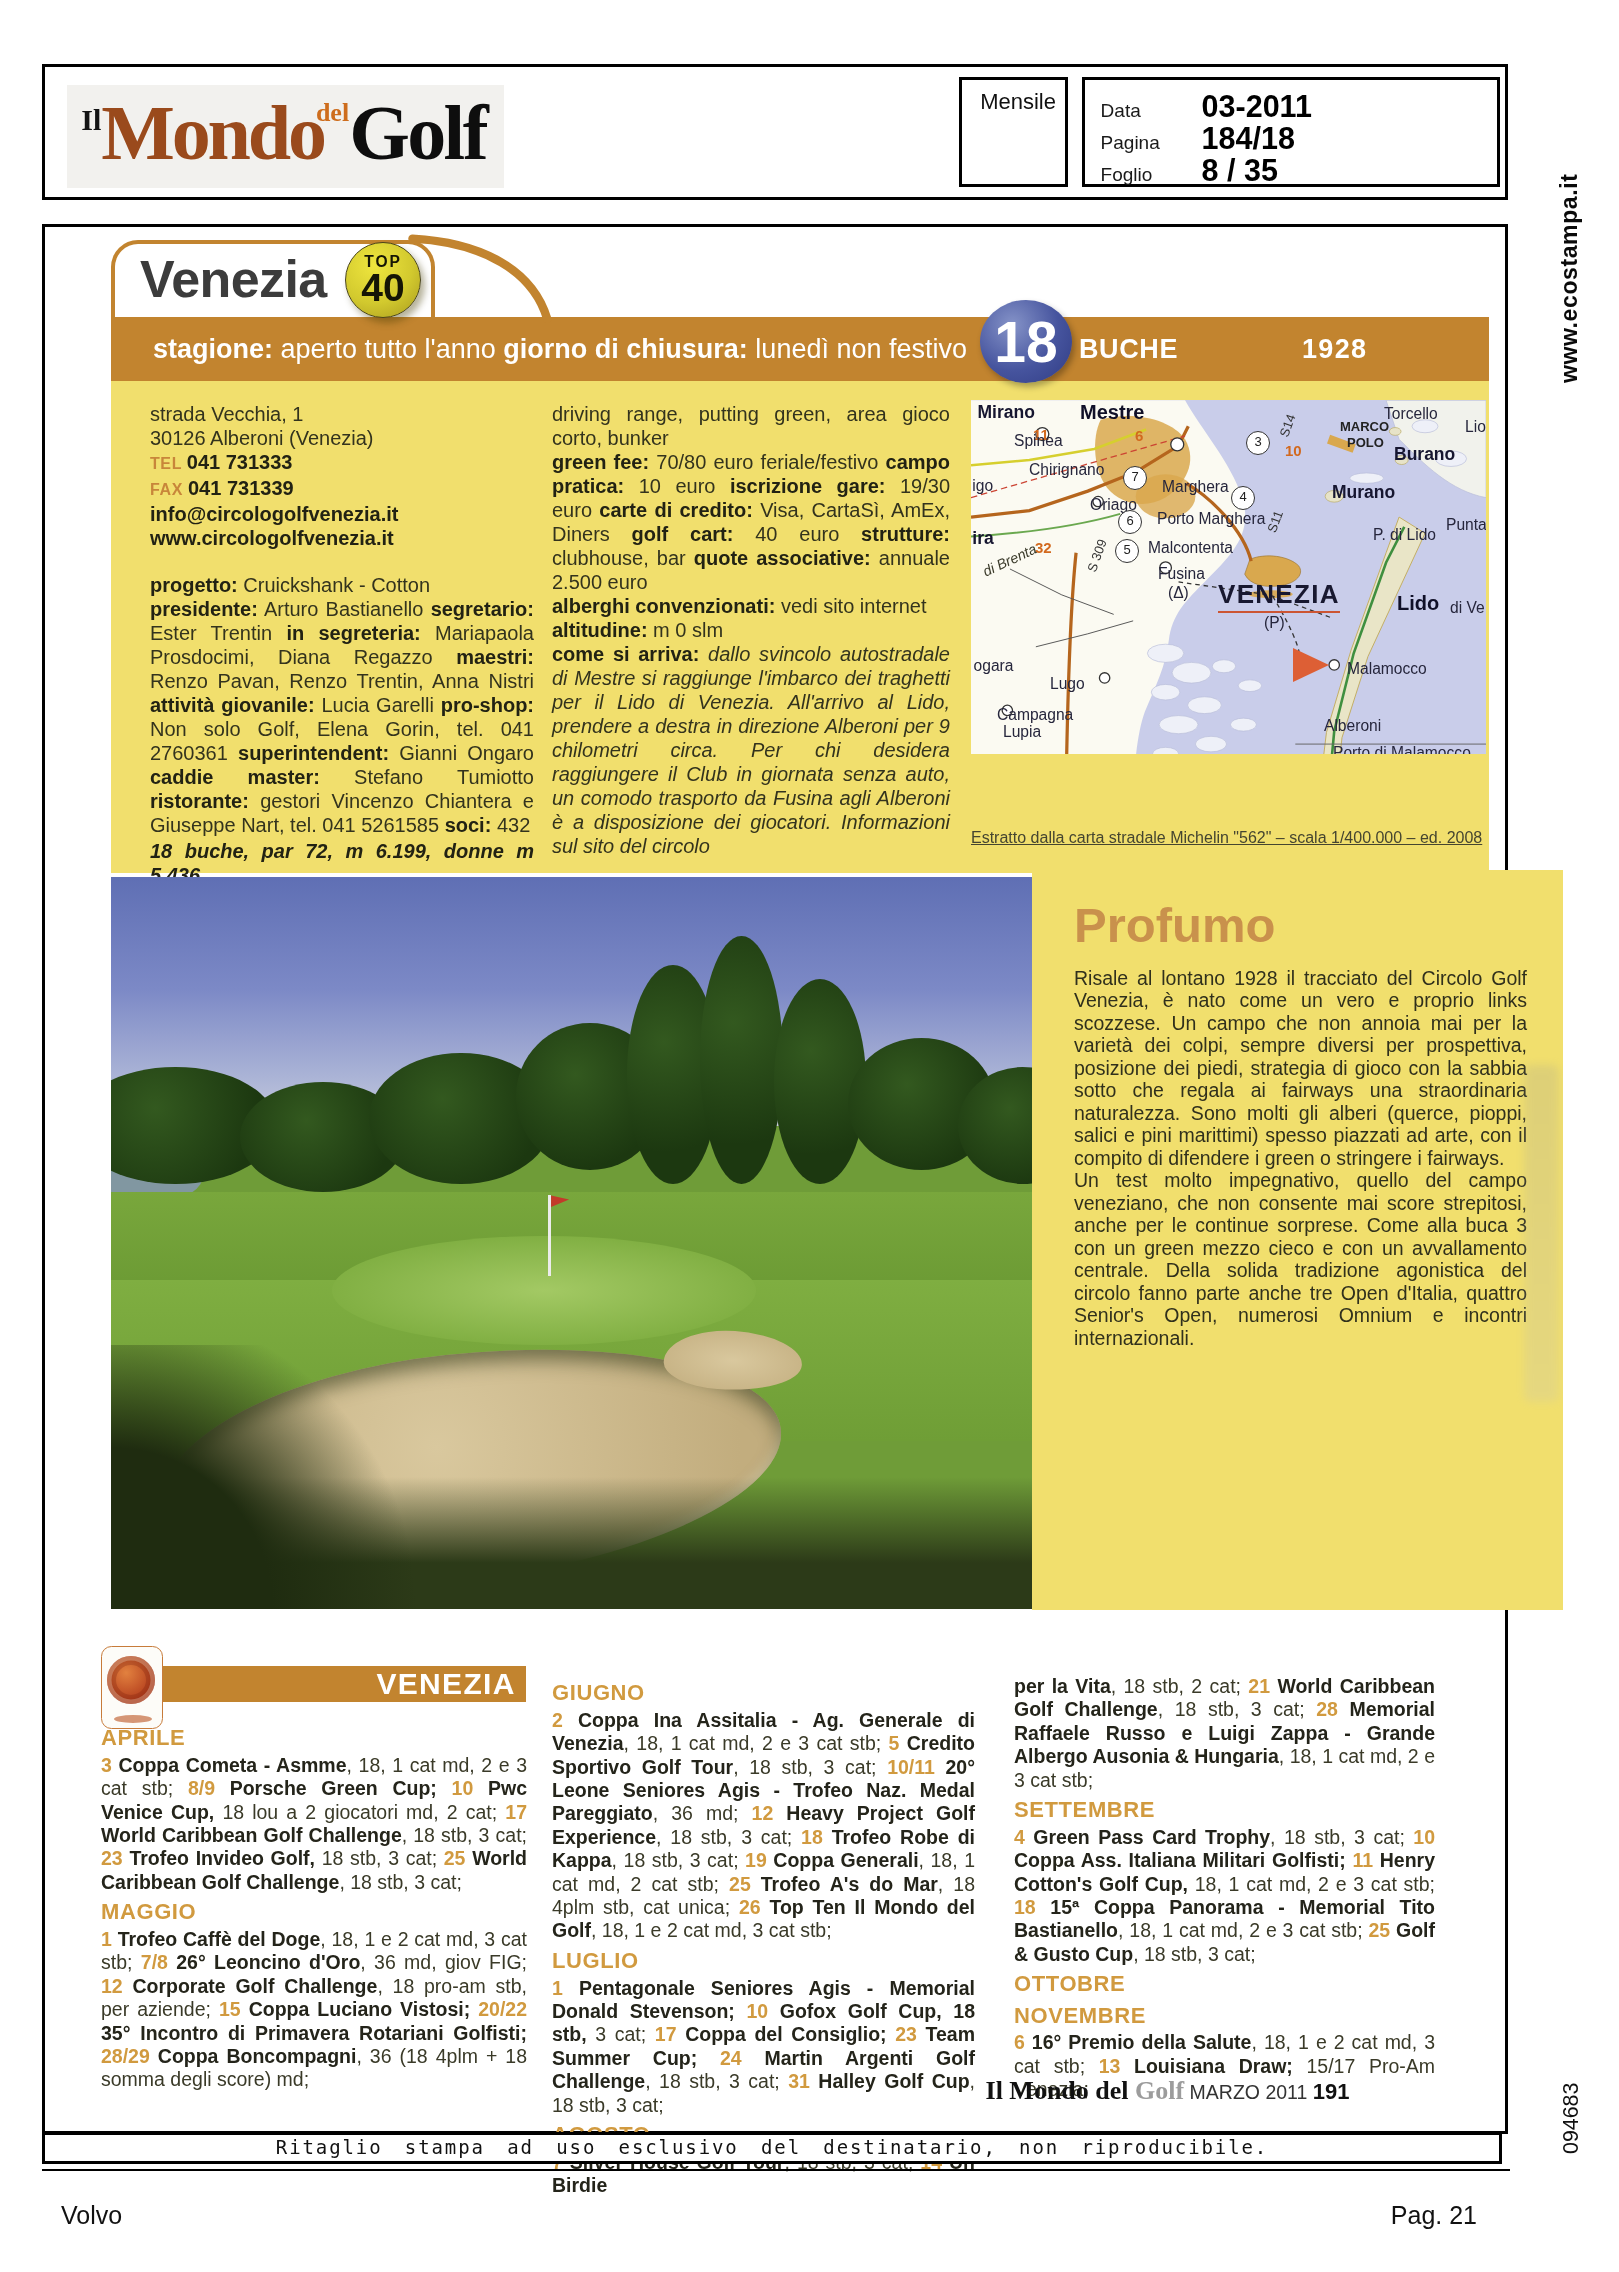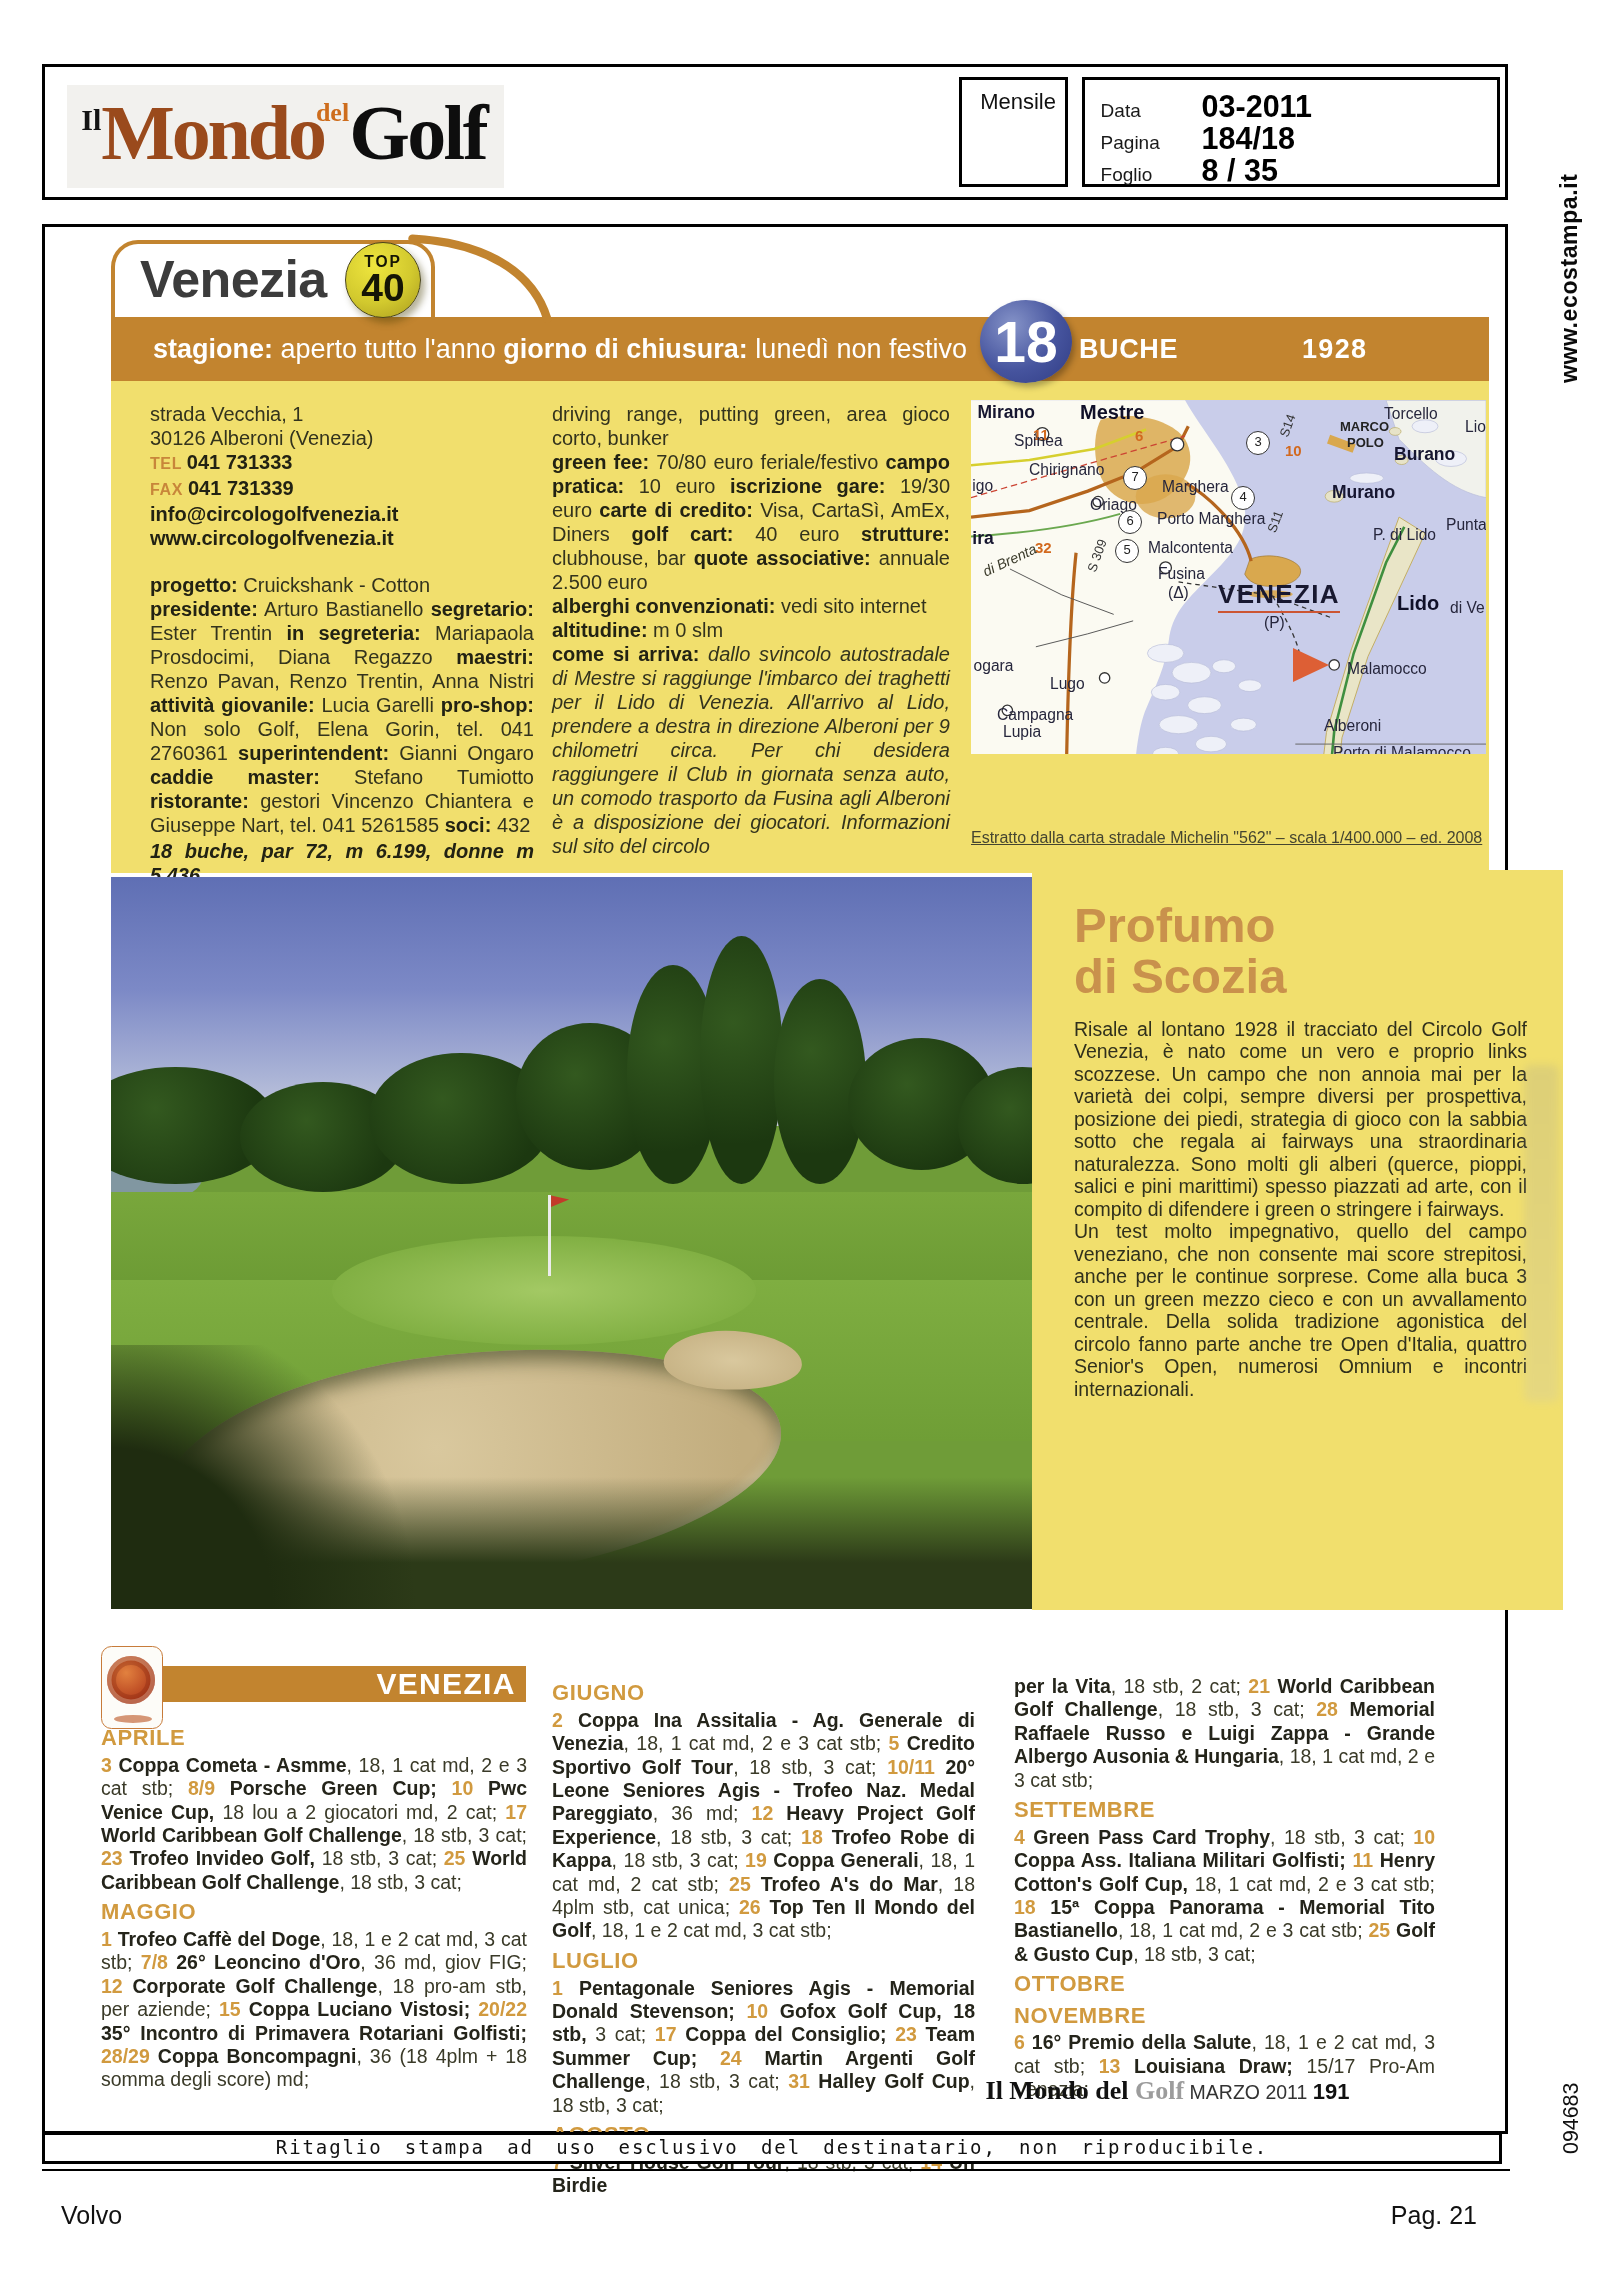--- a/index.html
+++ b/index.html
@@ -347,21 +347,20 @@
       <div class="ph-flag"></div>
       <div class="ph-bunker"></div>
       <div class="ph-bunker2"></div>
       <div class="ph-fore"></div>
       <div class="ph-fore2"></div>
     </div>
 
     <div class="article-panel">
       <div class="art-title">
         <div>Profumo</div>
-        <div>di Scozia</div>
       </div>
       <p>Risale al lontano 1928 il tracciato del Circolo Golf Venezia, è nato come un vero e proprio links scozzese. Un campo che non annoia mai per la varietà dei colpi, sempre diversi per prospettiva, posizione dei piedi, strategia di gioco con la sabbia sotto che regala ai fairways una straordinaria naturalezza. Sono molti gli alberi (querce, pioppi, salici e pini marittimi) spesso piazzati ad arte, con il compito di difendere i green o stringere i fairways.</p>
       <p>Un test molto impegnativo, quello del campo veneziano, che non consente mai score strepitosi, anche per le continue sorprese. Come alla buca 3 con un green mezzo cieco e con un avvallamento centrale. Della solida tradizione agonistica del circolo fanno parte anche tre Open d'Italia, quattro Senior's Open, numerosi Omnium e incontri internazionali.</p>
       <div class="wm"></div>
     </div>
 
     <div class="crest">
       <div class="crest-seal"></div>
       <div class="crest-rib"></div>
     </div>

